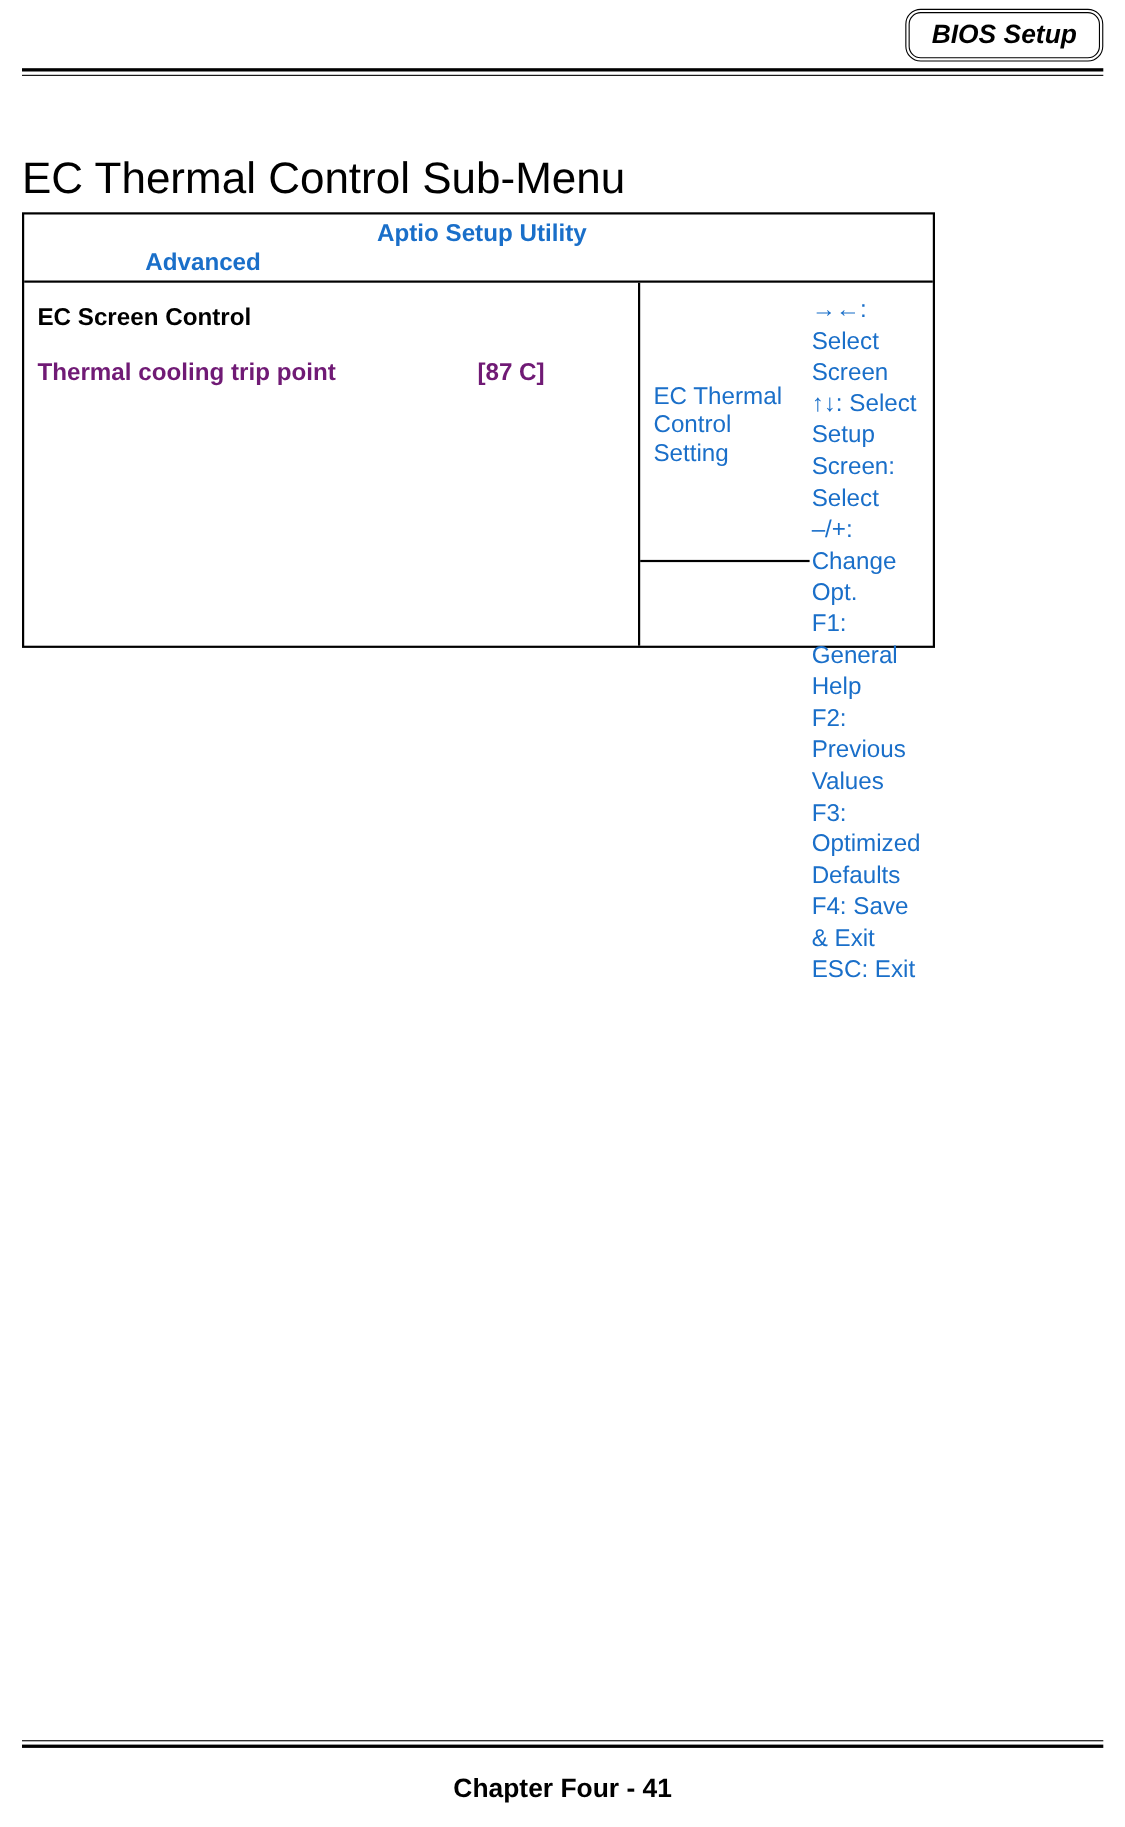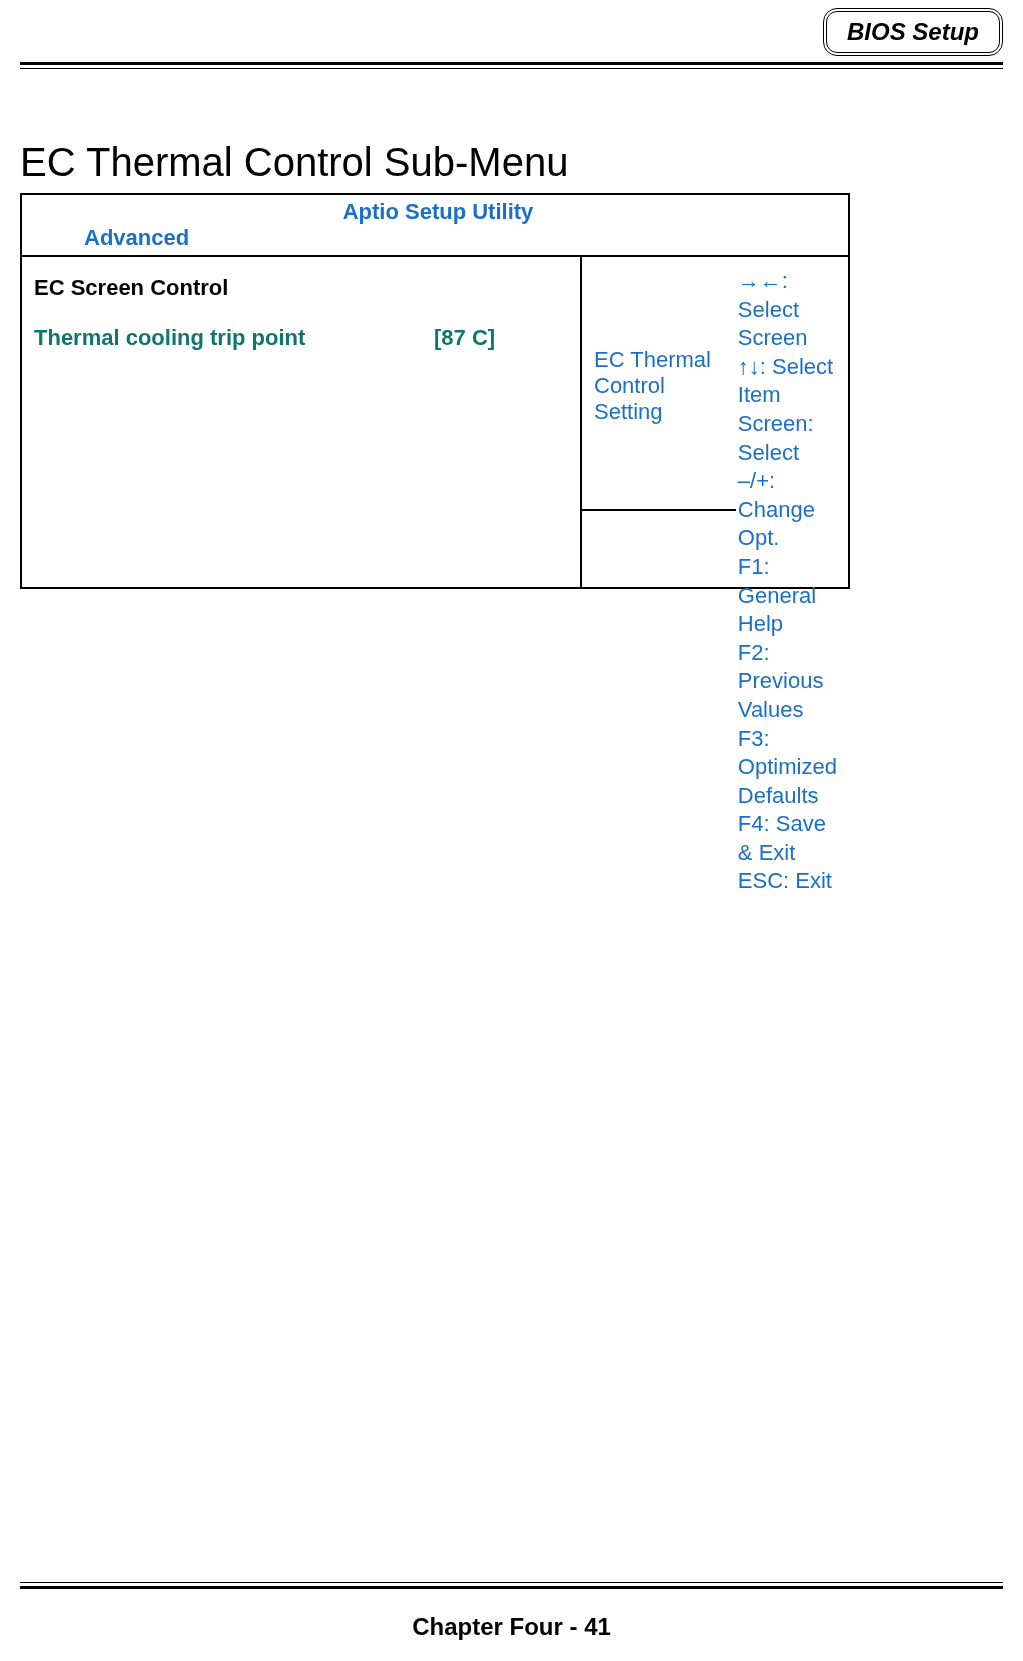--- a/index.html
+++ b/index.html
@@ -66,21 +66,21 @@
     .utility-title {
       text-align: center;
       color: #1a6fc9;
       font-weight: bold;
       font-size: 22px;
     }
     .tab-name {
       color: #1a6fc9;
       font-weight: bold;
       font-size: 22px;
-      margin-left: 52px;
+      margin-left: 100px;
       display: inline-block;
     }
     .body-row {
       display: flex;
     }
     .left-panel {
       width: 560px;
       border-right: 2px solid #000;
       padding: 18px 12px;
     }
@@ -104,21 +104,21 @@
       line-height: 1.3;
     }
     .panel-title {
       font-weight: bold;
       font-size: 22px;
       margin-bottom: 24px;
       color: #000;
     }
     .setting-row {
       display: flex;
-      color: #0f766e;
+      color: #701a75;
       font-weight: bold;
       font-size: 22px;
     }
     .setting-label {
       width: 400px;
     }
     .setting-value {
     }
     .footer-line1 {
       position: absolute;
@@ -164,21 +164,21 @@
         <div class="panel-title">EC Screen Control</div>
         <div class="setting-row">
           <div class="setting-label">Thermal cooling trip point</div>
           <div class="setting-value">[87 C]</div>
         </div>
       </div>
       <div class="right-panels">
         <div class="help-panel">EC Thermal Control Setting</div>
         <div class="keys-panel">
           <div>→←: Select Screen</div>
-          <div>↑↓: Select Item</div>
+          <div>↑↓: Select Setup</div>
           <div>Screen: Select</div>
           <div>–/+: Change Opt.</div>
           <div>F1: General Help</div>
           <div>F2: Previous Values</div>
           <div>F3: Optimized Defaults</div>
           <div>F4: Save &amp; Exit</div>
           <div>ESC: Exit</div>
         </div>
       </div>
     </div>

